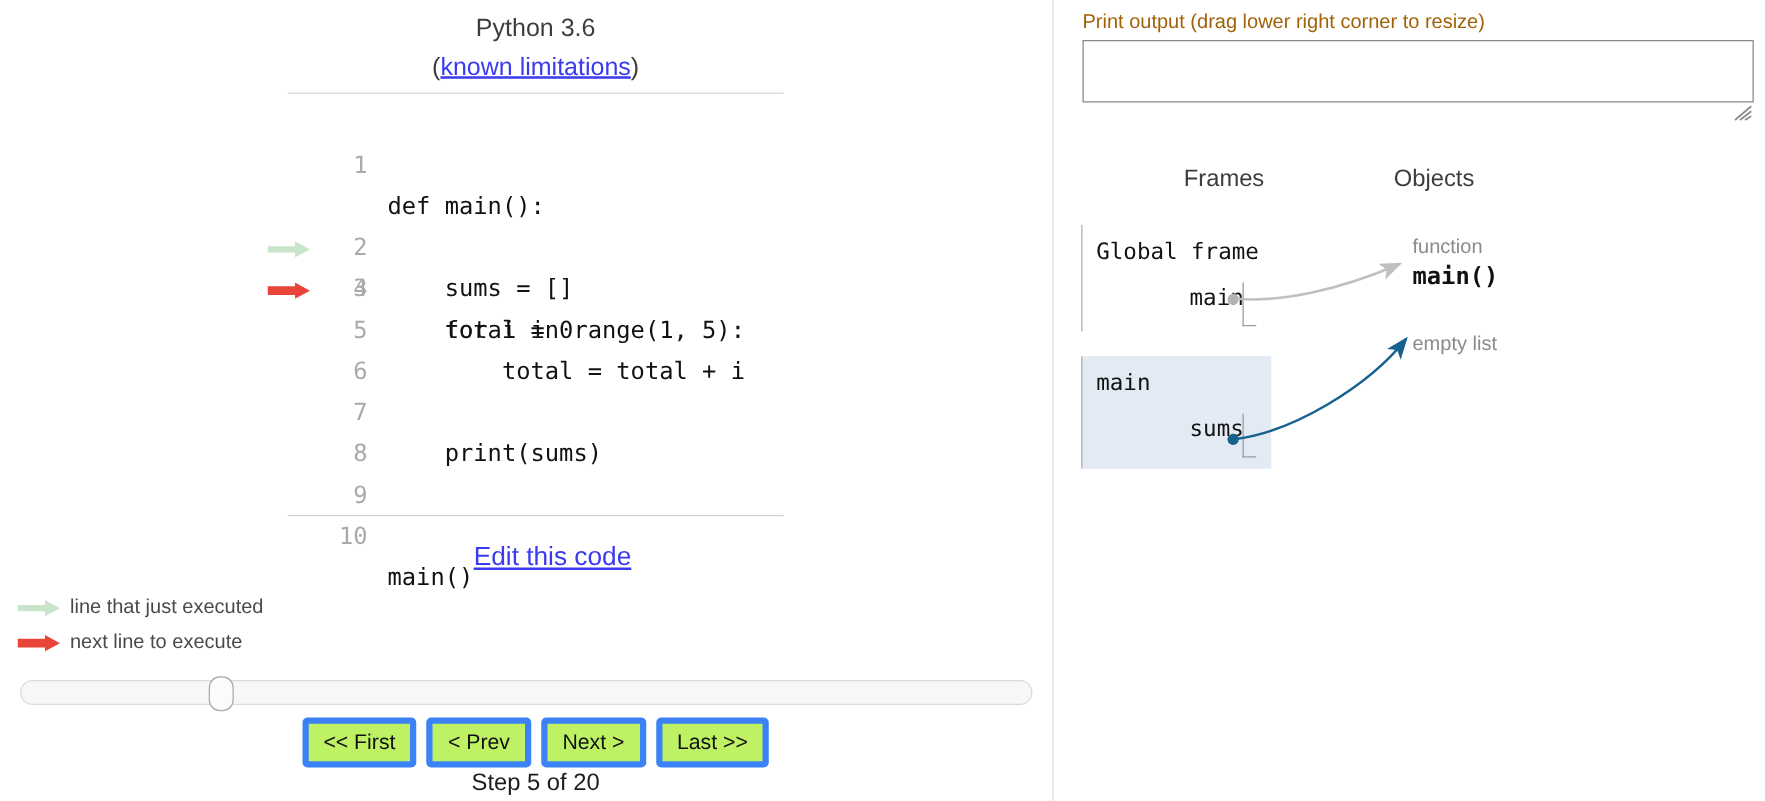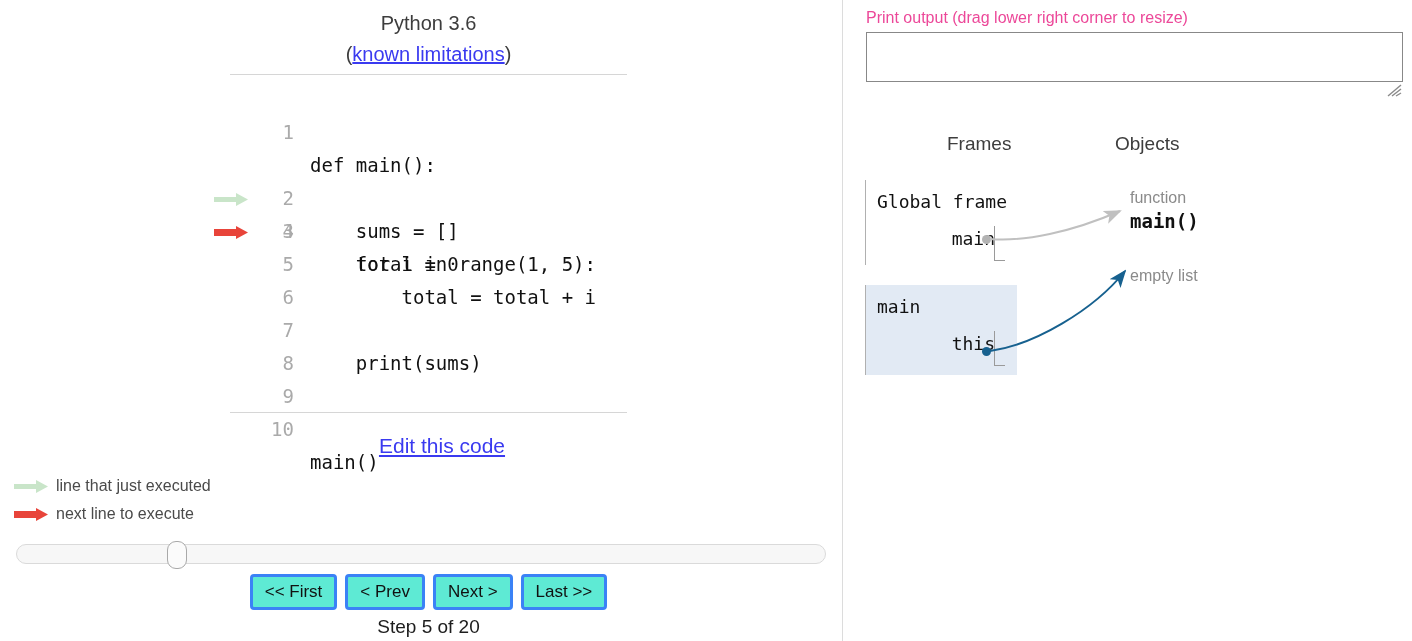--- a/index.html
+++ b/index.html
@@ -169,22 +169,22 @@
     top: 574px;
     width: 397px;
     display: flex;
     justify-content: center;
     gap: 8px;
   }
   #nav-buttons button {
     font-family: "Liberation Sans", sans-serif;
     font-size: 17px;
     color: #111111;
-    background: #5eead4;
-    border: 3px solid #3b82f6;
+    background: #bef264;
+    border: 5px solid #3b82f6;
     border-radius: 4px;
     padding: 4px 12px;
     cursor: pointer;
     line-height: 22px;
   }
 
   #step-counter {
     position: absolute;
     left: 230px;
     top: 616px;
@@ -201,21 +201,21 @@
     top: 0;
     width: 568px;
     height: 641px;
   }
 
   #print-output-label {
     position: absolute;
     left: 22px;
     top: 9px;
     font-size: 16px;
-    color: #ec4899;
+    color: #a16207;
   }
   #print-output-box {
     position: absolute;
     left: 22px;
     top: 32px;
     width: 537px;
     height: 50px;
     border: 1px solid #888888;
     background: #ffffff;
     box-sizing: border-box;
@@ -476,21 +476,21 @@
 
     <div class="stack-frame" id="global-frame">
       <span class="frame-title">Global frame</span>
       <span class="frame-var">main</span>
       <span class="var-bracket"></span>
     </div>
     <span class="var-dot" id="global-main-dot"></span>
 
     <div class="stack-frame" id="main-frame">
       <span class="frame-title">main</span>
-      <span class="frame-var">this</span>
+      <span class="frame-var">sums</span>
       <span class="var-bracket"></span>
     </div>
     <span class="var-dot" id="main-sums-dot"></span>
 
     <span class="obj-label" id="obj-function-label">function</span>
     <span class="obj-value" id="obj-function-value">main()</span>
     <span class="obj-label" id="obj-emptylist-label">empty list</span>
 
     <svg id="viz-arrows" viewBox="0 0 568 250" xmlns="http://www.w3.org/2000/svg">
       <defs>

